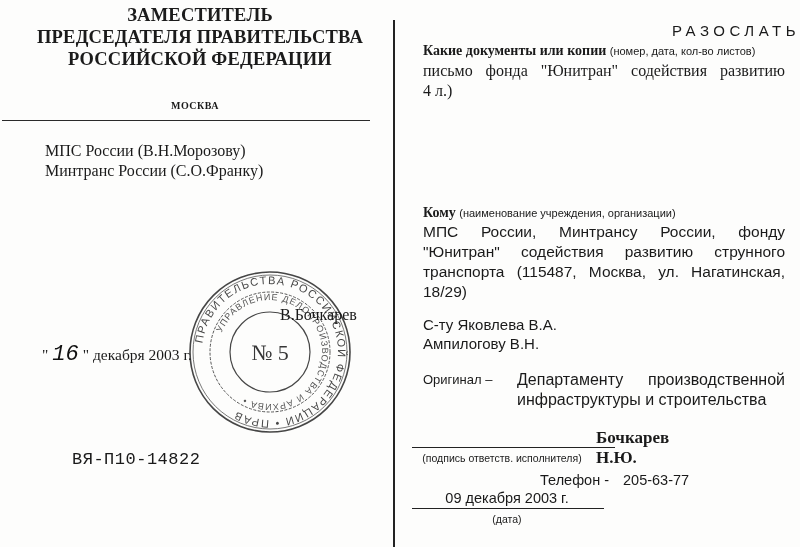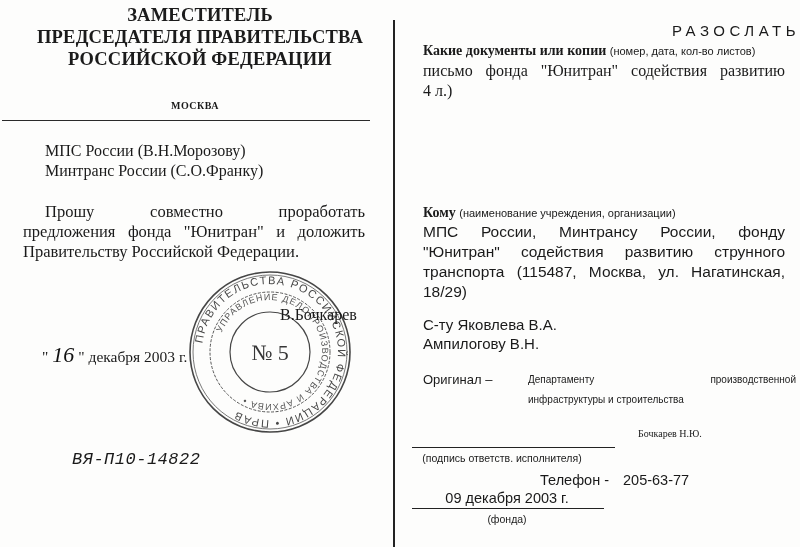--- a/index.html
+++ b/index.html
@@ -58,32 +58,31 @@
       left: 280px; top: 306px;
       font-size: 16px;
       z-index: 3;
     }
     .date-line {
       left: 42px; top: 342px;
       font-size: 15.5px;
       z-index: 3;
     }
     .date-line .hand {
-      font-family: Liberation Serif, serif;
+      font-family: Liberation Mono, monospace;
       font-style: italic;
       font-size: 22px;
       color: #111;
       padding: 0 4px;
     }
     .ref-num {
       left: 72px; top: 450px;
       font-family: "Liberation Mono", "DejaVu Sans Mono", monospace;
       font-size: 17px;
       letter-spacing: 0.5px;
-      font-style: italic;
     }
 
     
     .stamp {
       left: 186px; top: 268px; width: 168px; height: 168px;
       z-index: 2;
       opacity: 0.9;
     }
 
     
@@ -121,33 +120,34 @@
       font-size: 15px; line-height: 19px;
     }
     .r-orig-label {
       left: 423px; top: 372px;
       font-family: "Liberation Sans", "DejaVu Sans", sans-serif;
       font-size: 13px;
     }
     .r-orig-text {
       left: 517px; top: 370px; width: 268px;
       font-family: "Liberation Sans", "DejaVu Sans", sans-serif;
-      font-size: 10px; line-height: 20px; margin-left: 11px;
+      font-size: 16px; line-height: 20px;
     }
 
     .sig-rule { left: 412px; top: 447px; width: 203px; border-top: 1.2px solid #222; }
     .sig-caption {
       left: 412px; top: 452px; width: 180px;
       text-align: center;
       font-family: "Liberation Sans", "DejaVu Sans", sans-serif;
       font-size: 10.5px;
     }
     .exec-name {
-      left: 638px; top: 428px;
-      font-size: 10px;
+      left: 596px; top: 428px;
+      font-size: 17px;
+      font-weight: bold;
     }
     .phone-label {
       left: 540px; top: 472px;
       font-family: "Liberation Sans", "DejaVu Sans", sans-serif;
       font-size: 14.5px;
     }
     .phone-value {
       left: 623px; top: 472px;
       font-family: "Liberation Sans", "DejaVu Sans", sans-serif;
       font-size: 14.5px;
@@ -179,25 +179,20 @@
   <div class="abs hdr-city">МОСКВА</div>
   <div class="abs hdr-rule"></div>
 
   <div class="abs divider"></div>
 
   <div class="abs addr">
     <div>МПС России (В.Н.Морозову)</div>
     <div>Минтранс России (С.О.Франку)</div>
   </div>
 
-  <div class="abs body-text">
-    <span class="body-line" style="padding-left:22px">Прошу совместно проработать</span>
-    <span class="body-line">предложения фонда "Юнитран" и доложить</span>
-    <span class="body-line last">Правительству Российской Федерации.</span>
-  </div>
 
   <svg class="abs stamp" viewBox="0 0 168 168">
     <defs>
       <path id="outerArc" d="M84,84 m-68,0 a68,68 0 1,1 136,0 a68,68 0 1,1 -136,0"></path>
       <path id="innerArc" d="M84,84 m-52,0 a52,52 0 1,1 104,0 a52,52 0 1,1 -104,0"></path>
     </defs>
     <circle cx="84" cy="84" r="80" fill="none" stroke="#333" stroke-width="1.6"></circle>
     <circle cx="84" cy="84" r="77" fill="none" stroke="#444" stroke-width="0.8"></circle>
     <circle cx="84" cy="84" r="60" fill="none" stroke="#444" stroke-width="1" stroke-dasharray="3 1.5"></circle>
     <circle cx="84" cy="84" r="40" fill="none" stroke="#333" stroke-width="1.2"></circle>
@@ -254,15 +249,15 @@
 
   <div class="abs exec-name">Бочкарев Н.Ю.</div>
   <div class="abs sig-rule"></div>
   <div class="abs sig-caption">(подпись ответств. исполнителя)</div>
 
   <div class="abs phone-label">Телефон -</div>
   <div class="abs phone-value">205-63-77</div>
 
   <div class="abs date-value">09 декабря 2003 г.</div>
   <div class="abs date-rule"></div>
-  <div class="abs date-caption">(фонда)</div>
+  <div class="abs date-caption">(дата)</div>
 
 </div>
 
 </body></html>

